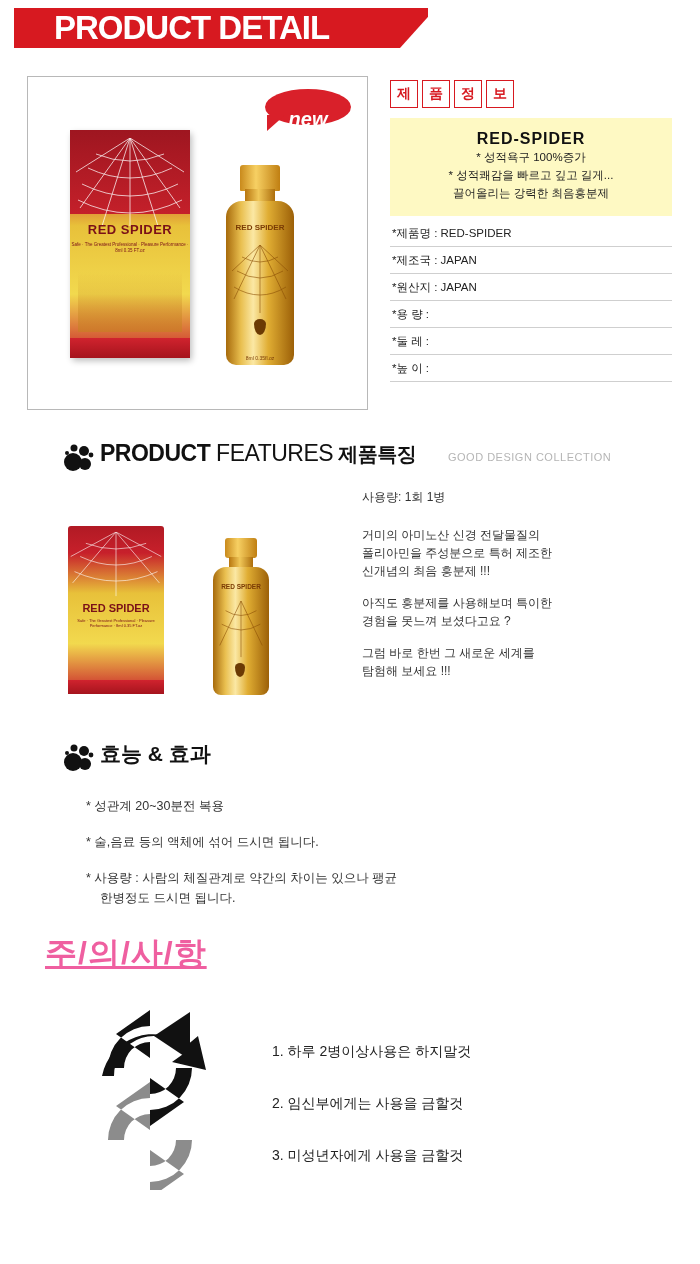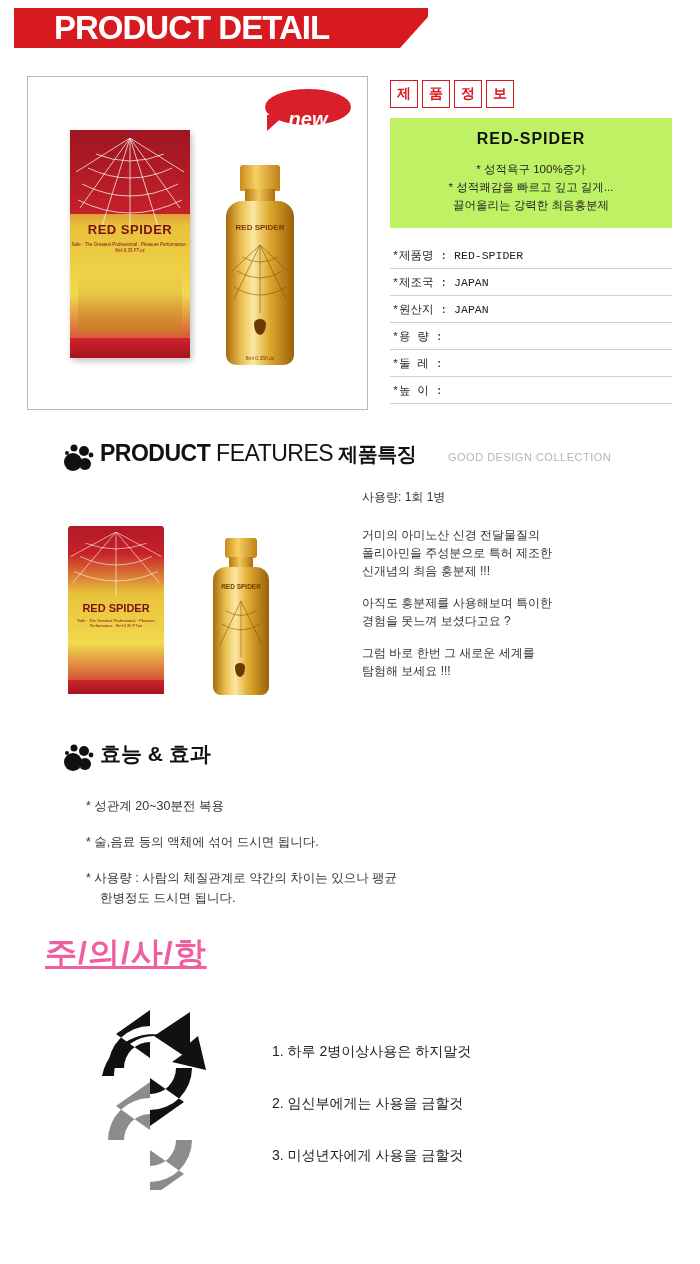--- a/index.html
+++ b/index.html
@@ -214,40 +214,39 @@
     border: 1px solid #d71920;
     color: #d71920;
     font-size: 14px;
     font-weight: bold;
     display: flex;
     align-items: center;
     justify-content: center;
   }
   .info-box {
     margin-top: 10px;
-    background: #bef264;
+    background: #fef9c3;
     padding: 12px 10px 14px 10px;
   }
   .info-title {
     text-align: center;
     font-size: 16px;
     font-weight: bold;
     color: #111;
     letter-spacing: 1px;
   }
   .info-bullets {
-    margin-top: 12px;
+    margin-top: 0;
     text-align: center;
     font-size: 11.5px;
     line-height: 18px;
     color: #222;
   }
   .spec-list {
-    margin-top: 14px;
-    font-family: Liberation Mono, monospace;
+    margin-top: 4px;
   }
   .spec-row {
     border-bottom: 1px solid #cfcfcf;
     font-size: 11.5px;
     color: #222;
     padding: 6px 2px 5px 2px;
   }
 
   
   .features-head {

